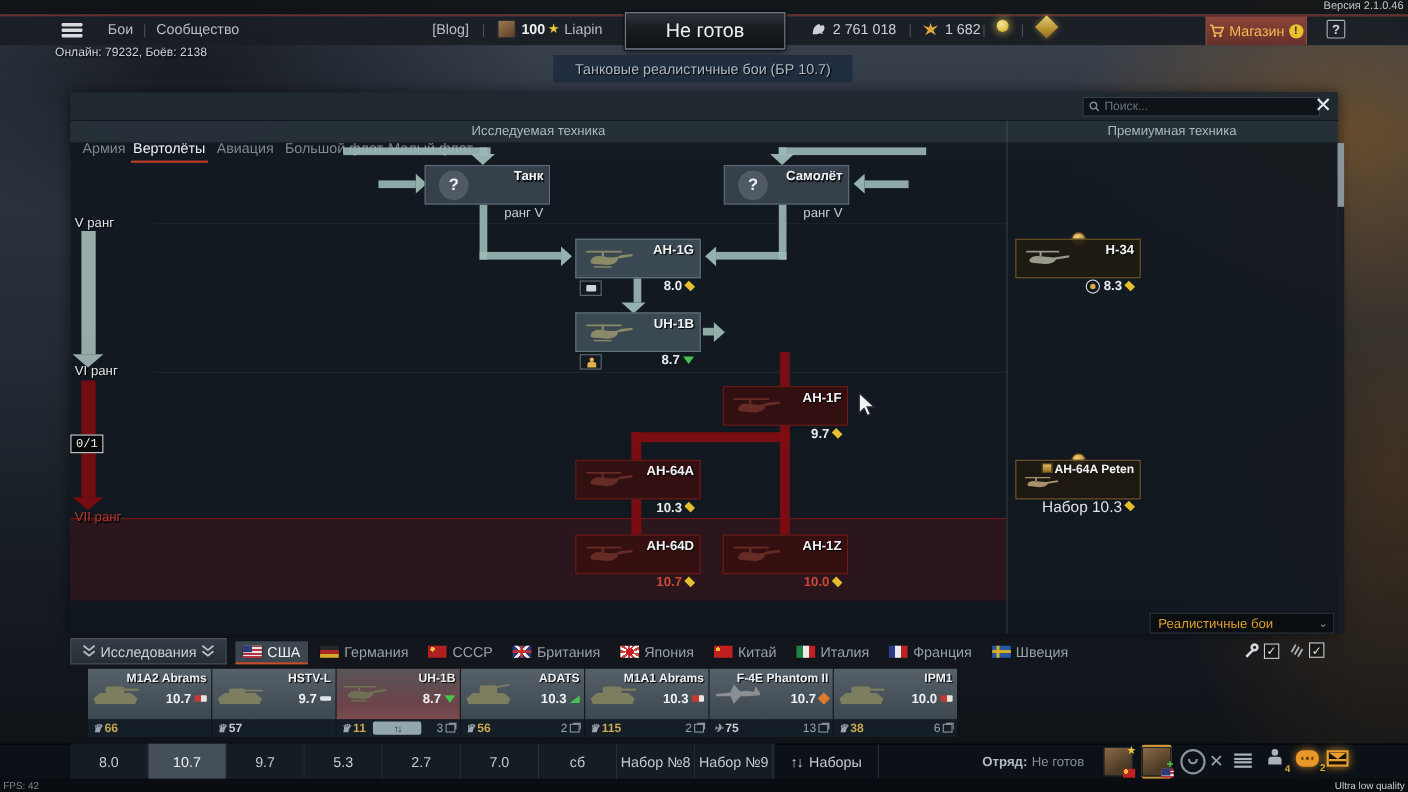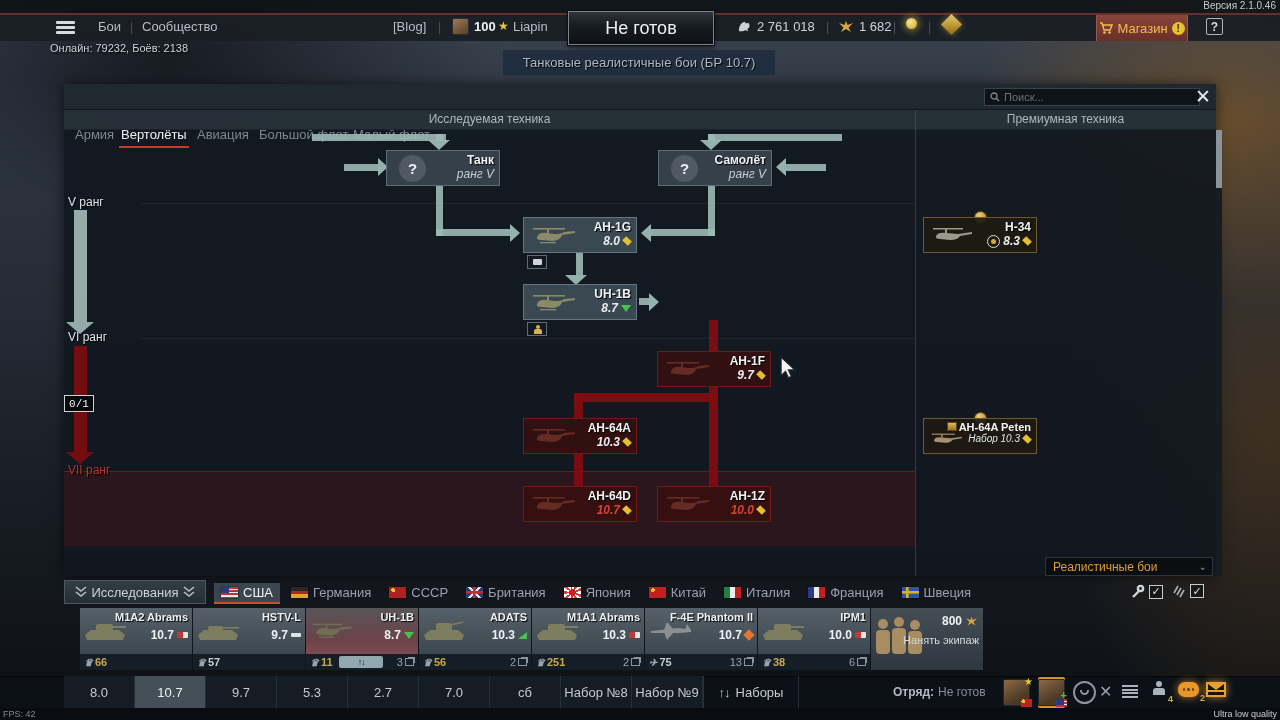--- a/index.html
+++ b/index.html
@@ -75,21 +75,21 @@
   .rl{background:rgba(130,13,17,.92);}
   .ah{width:0;height:0;}
   .ah.down{border-left:11px solid transparent;border-right:11px solid transparent;border-top:10px solid rgba(156,185,181,.95);}
   .ah.right{border-top:9px solid transparent;border-bottom:9px solid transparent;border-left:10px solid rgba(156,185,181,.95);}
   .ah.left{border-top:9px solid transparent;border-bottom:9px solid transparent;border-right:10px solid rgba(156,185,181,.95);}
   
   .tnode{width:114px;height:36px;display:flex;align-items:center;cursor:pointer;}
   .tnode .sil{position:absolute;left:4px;top:5px;width:52px;height:24px;}
   .ninfo{position:absolute;right:5px;top:2px;text-align:right;}
   .nname{font-size:12px;font-weight:bold;color:#f0f3f5;text-shadow:1px 1px 1px #000;}
-  .nbr{font-size:12px;font-weight:bold;color:#e9ecee;display:flex;justify-content:flex-end;align-items:center;gap:3px;margin-top:0;font-style:italic;}
+  .nbr{font-size:12px;font-weight:bold;color:#e9ecee;display:flex;justify-content:flex-end;align-items:center;gap:3px;margin-top:19px;}
   .nbr.redbr{color:#cf4636;}
   .researched{background:rgba(64,78,89,.88);border:1px solid #66747f;}
   .reqnode{background:rgba(60,72,82,.85);border:1px solid #5d6c76;}
   .locked{background:rgba(56,15,15,.85);border:1px solid #6e1b17;}
   .current{background:linear-gradient(180deg,rgba(86,64,40,.95),rgba(46,36,24,.95));border:2px solid #cf9435;box-shadow:0 0 9px rgba(207,148,53,.5);}
   .premium{background:rgba(30,26,17,.92);border:1px solid #70592c;}
   .qmark{position:absolute;left:12px;top:4px;width:27px;height:27px;border-radius:50%;background:rgba(130,140,150,.35);color:#eef1f4;font-size:15px;font-weight:bold;display:flex;align-items:center;justify-content:center;}
   .diamond{width:8px;height:8px;background:var(--diamond);transform:rotate(45deg) scale(1,.72);display:inline-block;}
   .gtri{width:0;height:0;border-left:5px solid transparent;border-right:5px solid transparent;border-top:7px solid #46c24e;display:inline-block;}
   .droplet{width:7px;height:9px;background:#5a9ae0;border-radius:50% 50% 50% 50%/ 25% 25% 75% 75%;display:inline-block;}
@@ -449,21 +449,21 @@
   <div class="abs tnode premium" style="left:923px;top:418px">
     <svg class="sil" viewBox="0 0 52 22" style="width:40px;top:8px">
         <g fill="#a8906a">
           <rect x="5" y="4" width="30" height="1.5"></rect>
           <rect x="17" y="5" width="2" height="4"></rect>
           <path d="M8 12 Q10 8 18 9 L30 10 L44 8 L44 10 L32 12 Q30 16 22 16 L12 15 Q7 15 8 12 Z"></path>
         </g>
       </svg>
     <div class="ninfo">
       <div class="pname"><i class="pack-ic"></i><span>AH-64A Peten</span></div>
-      <div class="nbr" style="font-weight:normal;color:#dfe3e6;font-size:10px">
+      <div class="nbr" style="font-weight:normal;color:#dfe3e6;font-size:14px">
           <span>Набор 10.3</span>
           <i class="diamond"></i>
         </div>
     </div>
   </div>
 
   <svg class="abs cursor-svg" width="22" height="26" viewBox="0 0 22 26">
       <polygon points="6,2 6,21 10.5,16.5 13.5,23 16.5,21.5 13.5,15 20,15" fill="#f2f4f6" stroke="#22262a" stroke-width="1.4"></polygon>
     </svg>
 
@@ -649,21 +649,21 @@
       </svg>
     <div class="vname">M1A1 Abrams</div>
     <div class="vbr">
         <span>10.3</span>
         <i class="st-redbar"></i>
       </div>
   </div>
   <div class="abs slot-strip" style="left:532px;top:654px">
     <span class="crew-num">
         <i class="crew-ic">♛</i>
-        <span>251</span>
+        <span>115</span>
       </span>
     <span class="backups">
         <span>2</span>
         <i class="backup-ic"></i>
       </span>
   </div>
 
   <div class="abs slot" style="left:645px;top:608px">
     <svg width="48" height="26" viewBox="0 0 48 26">
         <g fill="#8b8f92">
@@ -708,39 +708,20 @@
     <span class="crew-num">
         <i class="crew-ic">♛</i>
         <span>38</span>
       </span>
     <span class="backups">
         <span>6</span>
         <i class="backup-ic"></i>
       </span>
   </div>
 
-  <div class="abs hire" style="left:871px;top:608px">
-    <svg width="52" height="42" viewBox="0 0 52 42" style="position:absolute;left:2px;top:8px">
-        <g fill="#a88c62">
-          <circle cx="10" cy="8" r="5"></circle>
-          <rect x="3" y="14" width="14" height="24" rx="4"></rect>
-          <circle cx="26" cy="6" r="5"></circle>
-          <rect x="19" y="12" width="14" height="26" rx="4"></rect>
-          <circle cx="42" cy="9" r="5"></circle>
-          <rect x="35" y="15" width="14" height="23" rx="4"></rect>
-        </g>
-      </svg>
-    <div class="price">
-        <span>800</span>
-        <svg width="13" height="11" viewBox="0 0 16 14">
-          <path d="M8,1 L9.5,5 L15,3 L10.5,7.5 L13,12 L8,9 L3,12 L5.5,7.5 L1,3 L6.5,5 Z" fill="#d8a83c"></path>
-        </svg>
-      </div>
-    <div class="hlabel">Нанять экипаж</div>
-  </div>
 
   <div class="abs botbar"></div>
   <div class="abs preset" style="left:64px">8.0</div>
   <div class="abs preset active" style="left:135px">10.7</div>
   <div class="abs preset" style="left:206px">9.7</div>
   <div class="abs preset" style="left:277px">5.3</div>
   <div class="abs preset" style="left:348px">2.7</div>
   <div class="abs preset" style="left:419px">7.0</div>
   <div class="abs preset" style="left:490px">сб</div>
   <div class="abs preset" style="left:561px;width:71px">Набор №8</div>

